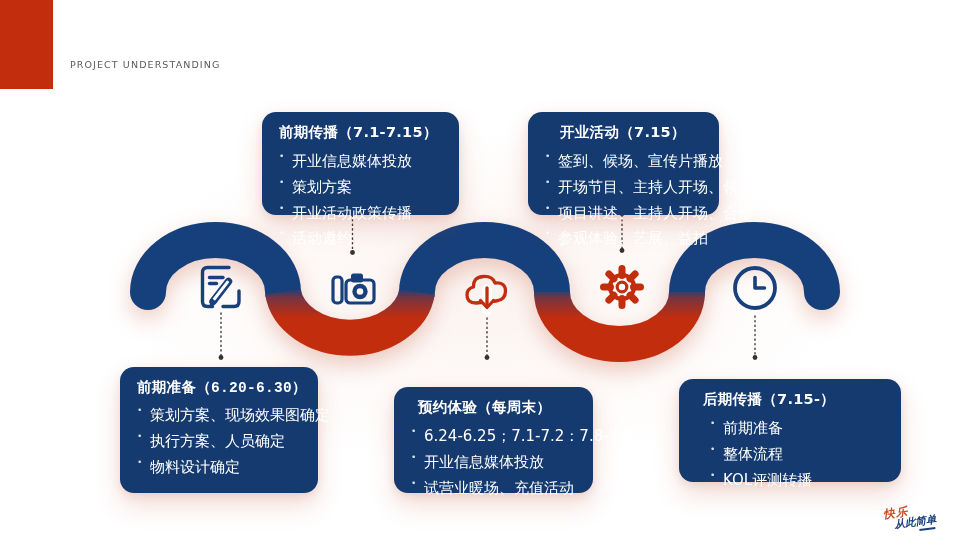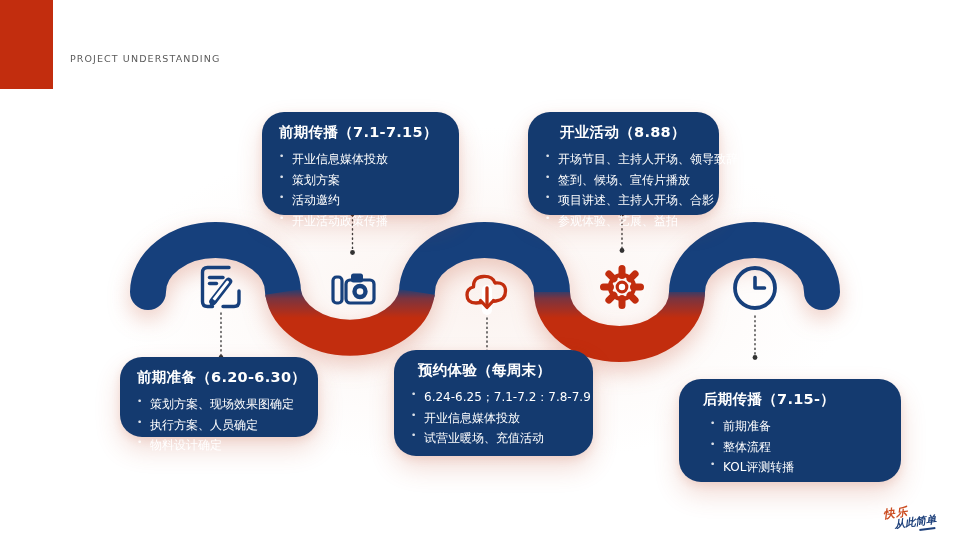--- a/index.html
+++ b/index.html
@@ -14,43 +14,43 @@
     pointer-events:none;
   }
   .corner-block{
     position:absolute;left:0;top:0;width:53px;height:89px;background:#c22d0e;
   }
   .header{position:absolute;left:70px;top:33px;}
   .header .title{
     font-size:23px;font-weight:700;color:#2b2b2b;letter-spacing:1.5px;line-height:1.2;
   }
   .header .subtitle{
-    margin-top:20px;font-size:9.5px;color:#5a5a5a;letter-spacing:1.1px;
+    margin-top:26px;font-size:9.5px;color:#5a5a5a;letter-spacing:1.1px;
   }
   .stage{position:absolute;left:0;top:0;width:960px;height:540px;}
   .box{
-    position:absolute;background:#143a6f;border-radius:22px;color:#ffffff;
+    position:absolute;background:#143a6f;border-radius:14px;color:#ffffff;
     box-shadow:0 12px 26px rgba(190,75,45,0.20), 0 3px 8px rgba(190,75,45,0.12);
     padding:11px 23px 8px 14px;box-sizing:border-box;
   }
   .box .box-title{
     font-size:14.5px;font-weight:700;letter-spacing:0.3px;white-space:nowrap;
     padding-left:3px;margin-bottom:7px;
   }
   .box ul{list-style:none;margin:0;padding:0;}
   .box li{
-    position:relative;font-size:12px;line-height:1.72;padding-left:16px;white-space:nowrap;
+    position:relative;font-size:15px;line-height:1.72;padding-left:16px;white-space:nowrap;
   }
   .box li::before{
     content:"•";position:absolute;left:3px;top:0;font-size:9px;opacity:0.85;
   }
   .box-top-left   {left:262px;top:112px;width:197px;height:103px;}
   .box-top-right  {left:528px;top:112px;width:191px;height:103px;}
-  .box-bottom-left{left:120px;top:357px;width:198px;height:80px;}
-  .box-bottom-mid {left:394px;top:350px;width:199px;height:106px;}
+  .box-bottom-left{left:120px;top:367px;width:198px;height:126px;font-family:Liberation Mono, monospace;}
+  .box-bottom-mid {left:394px;top:387px;width:199px;height:106px;}
   .box-bottom-right{left:679px;top:367px;width:222px;height:103px;margin-top:12px;}
   .wave-svg{position:absolute;left:0;top:0;}
   .wave-group{filter:drop-shadow(0 9px 11px rgba(198,90,58,0.30));}
   .logo{
     position:absolute;right:24px;bottom:8px;transform:rotate(-7deg);
     text-align:left;line-height:1.05;font-style:italic;font-weight:700;
   }
   .logo .l1{font-size:11.5px;color:#cc4d22;letter-spacing:1px;}
   .logo .l2{font-size:10.5px;color:#1c3f7a;padding-left:10px;}
   .logo .underline{width:16px;height:2px;background:#1c3f7a;margin:2px 0 0 34px;}
@@ -136,30 +136,30 @@
       <path d="M755,277.5 L755,288 L764.5,288" stroke-width="3.6"></path>
     </g>
   </svg>
 
   <div class="stage">
     <div class="box box-top-left">
       <div class="box-title">前期传播（7.1-7.15）</div>
       <ul>
         <li>开业信息媒体投放</li>
         <li>策划方案</li>
+        <li>开业活动政策传播</li>
         <li>活动邀约</li>
-        <li>开业活动政策传播</li>
       </ul>
     </div>
 
     <div class="box box-top-right">
-      <div class="box-title" style="padding-left:18px;">开业活动（8.88）</div>
+      <div class="box-title" style="padding-left:18px;">开业活动（7.15）</div>
       <ul>
+        <li>签到、候场、宣传片播放</li>
         <li>开场节目、主持人开场、领导致辞</li>
-        <li>签到、候场、宣传片播放</li>
         <li>项目讲述、主持人开场、合影</li>
         <li>参观体验、艺展、益拍</li>
       </ul>
     </div>
 
     <div class="box box-bottom-left">
       <div class="box-title">前期准备（6.20-6.30）</div>
       <ul>
         <li>策划方案、现场效果图确定</li>
         <li>执行方案、人员确定</li>

